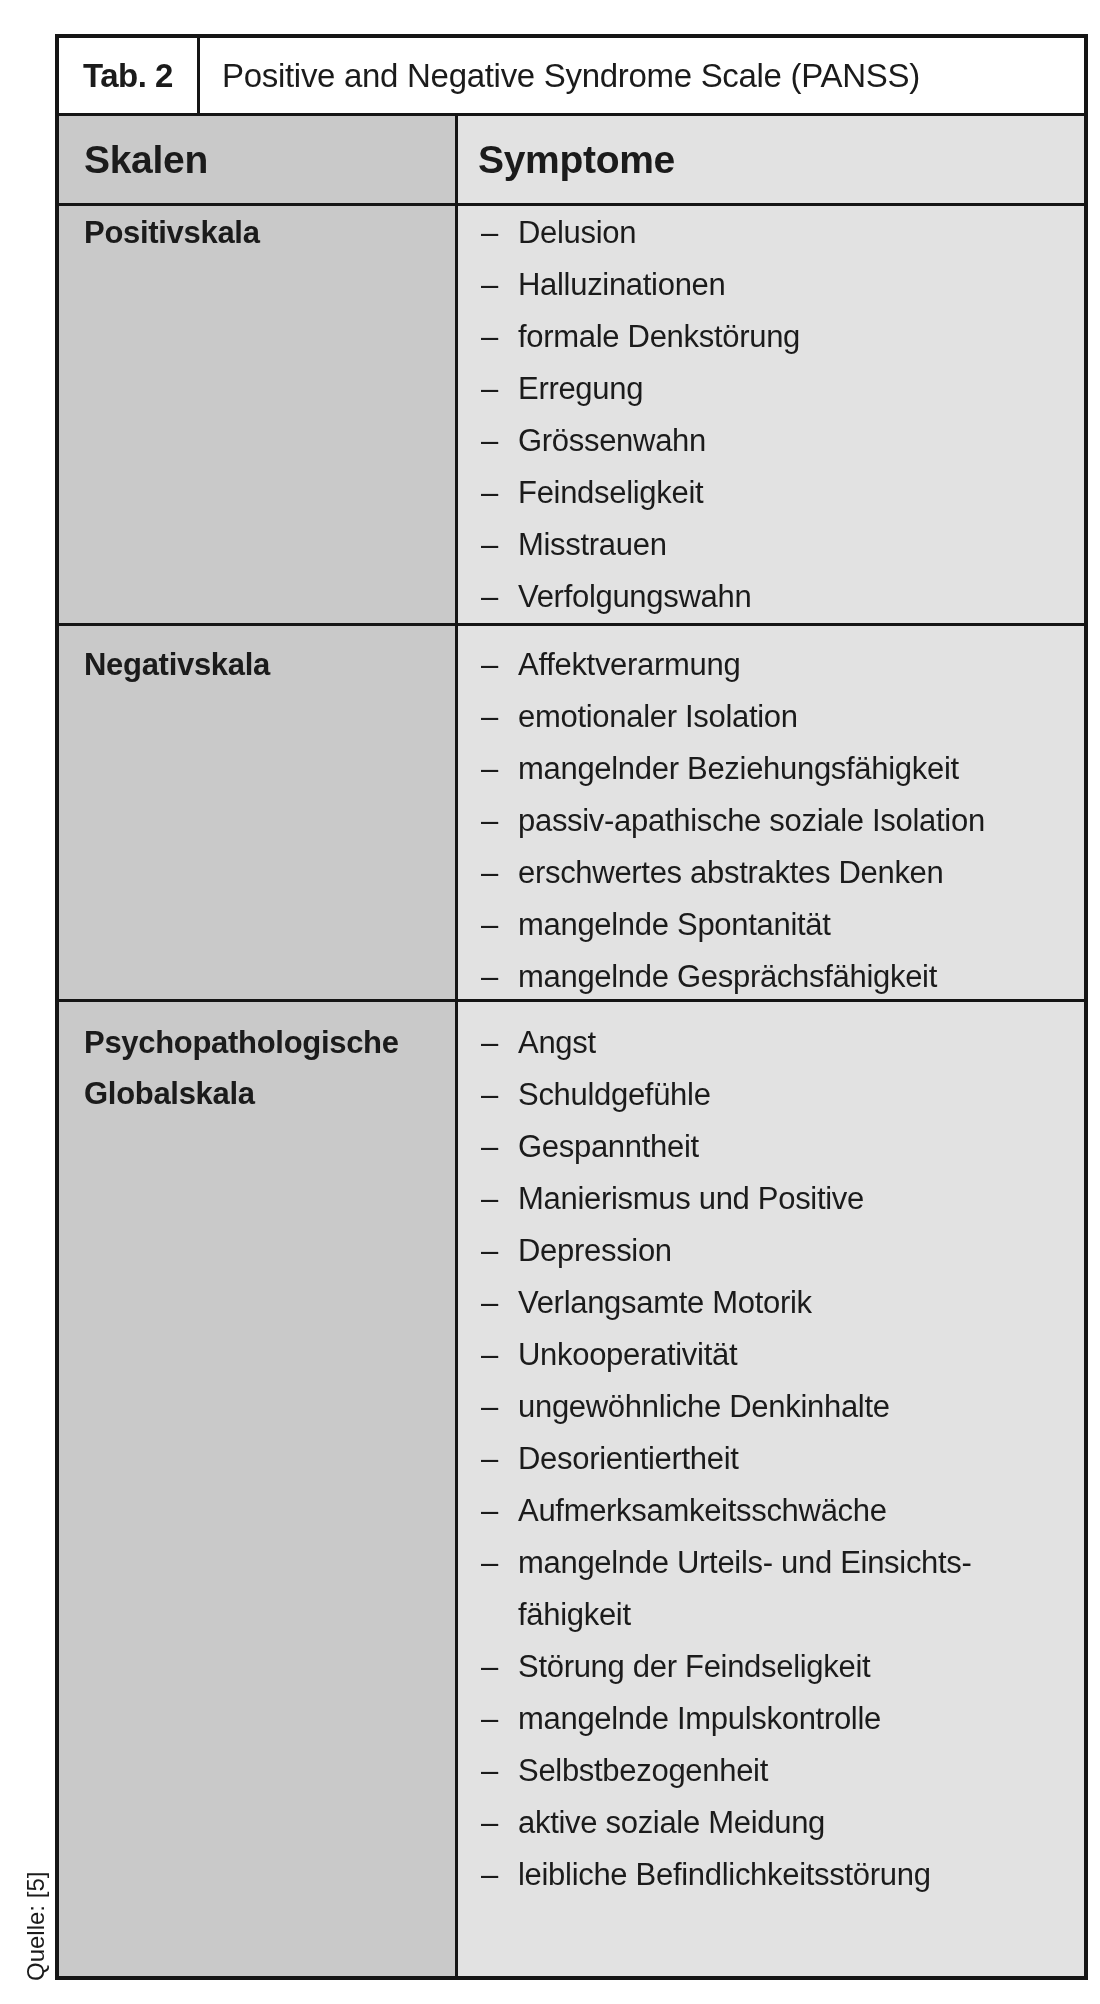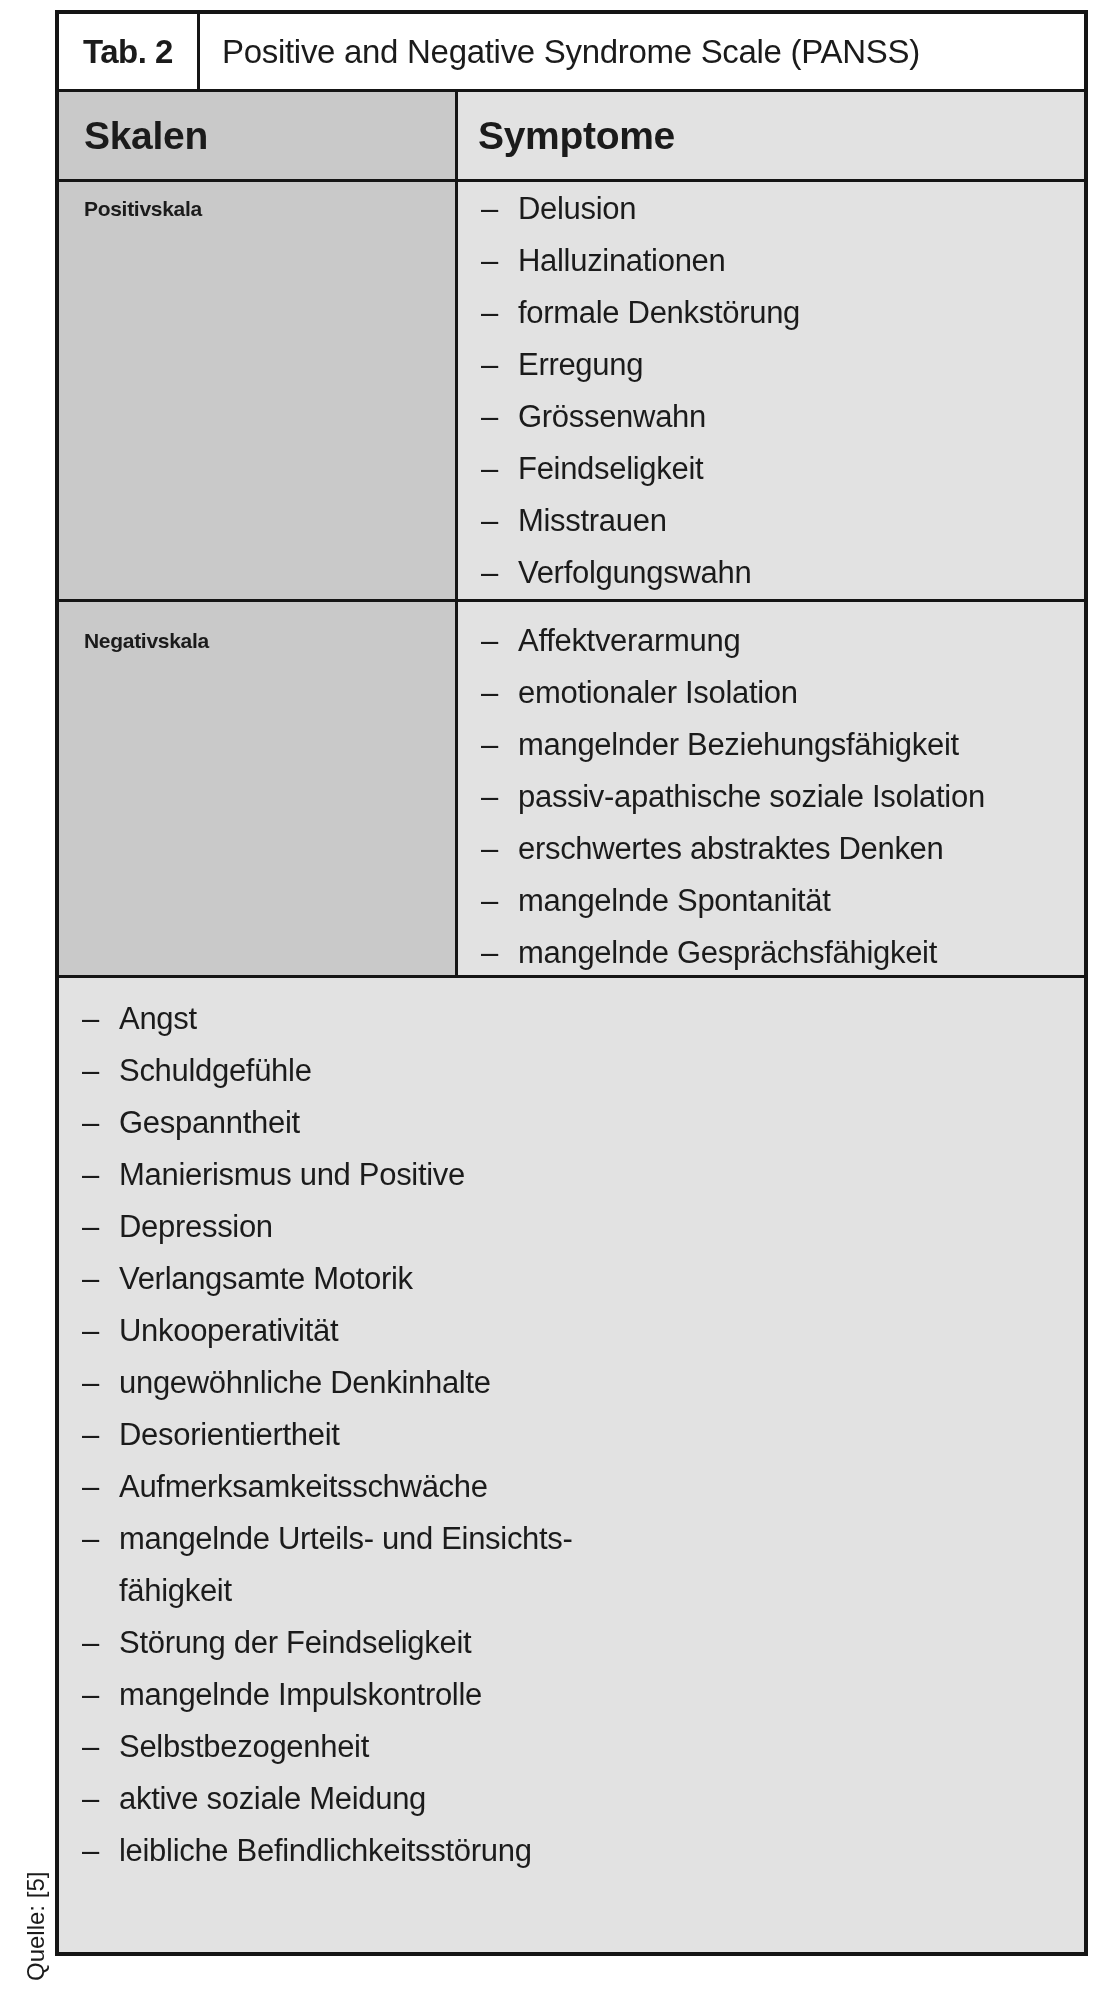--- a/index.html
+++ b/index.html
@@ -6,21 +6,21 @@
   html, body { background: #ffffff; }
   body {
     width: 1100px; height: 2004px;
     position: relative;
     font-family: "Liberation Sans", sans-serif;
     color: #1b1b1b;
     overflow: hidden;
   }
   .panss-table {
     position: absolute;
-    left: 55px; top: 10px;
+    left: 55px; top: 34px;
     width: 1033px; height: 1946px;
     border: 4px solid #151515;
     display: flex;
     flex-direction: column;
     background: #e2e2e2;
   }
   .title-row {
     height: 78px;
     display: flex;
     background: #ffffff;
@@ -67,21 +67,21 @@
   .tbody { flex: 1; display: flex; flex-direction: column; }
   .row { display: flex; border-bottom: 3px solid #151515; }
   .row:last-child { border-bottom: none; }
   .row.sec0 { height: 420px; }
   .row.sec1 { height: 376px; }
   .row.sec2 { flex: 1; }
   .sec0 .cell-left, .sec0 .cell-right { padding-top: 1px; }
   .sec1 .cell-left, .sec1 .cell-right { padding-top: 13px; }
   .sec2 .cell-left, .sec2 .cell-right { padding-top: 15px; }
   .scale-label {
-    font-size: 21px; font-weight: bold;
+    font-size: 31px; font-weight: bold;
     line-height: 51px;
     padding: 0 30px 0 25px;
     letter-spacing: -0.3px;
   }
   .symptom-list { padding-left: 23px; padding-right: 10px; }
   .symptom-item { display: flex; align-items: flex-start; }
   .dash {
     flex: 0 0 37px;
     font-size: 31px; line-height: 52px;
   }
@@ -190,20 +190,23 @@
               <span class="symptom-text">mangelnde Gesprächsfähigkeit</span>
             </div>
             <div class="symptom-item">
               <span class="dash">–</span>
               <span class="symptom-text">stereotypes Denken</span>
             </div>
           </div>
         </div>
       </div>
       <div class="row sec2">
+        <div class="cell-left">
+          <div class="scale-label">Psychopathologische Globalskala</div>
+        </div>
         <div class="cell-right">
           <div class="symptom-list">
             <div class="symptom-item">
               <span class="dash">–</span>
               <span class="symptom-text">Angst</span>
             </div>
             <div class="symptom-item">
               <span class="dash">–</span>
               <span class="symptom-text">Schuldgefühle</span>
             </div>

